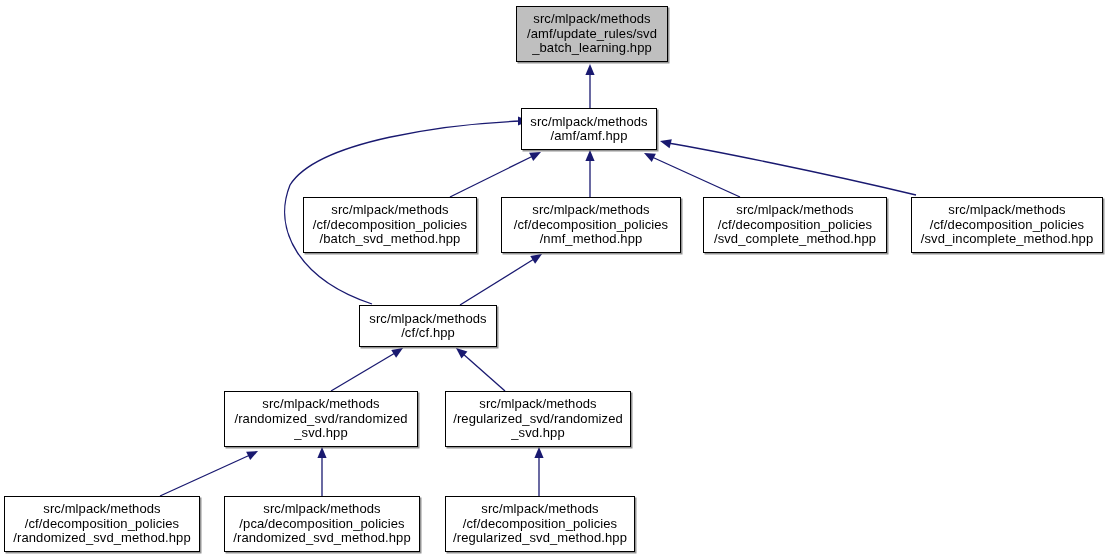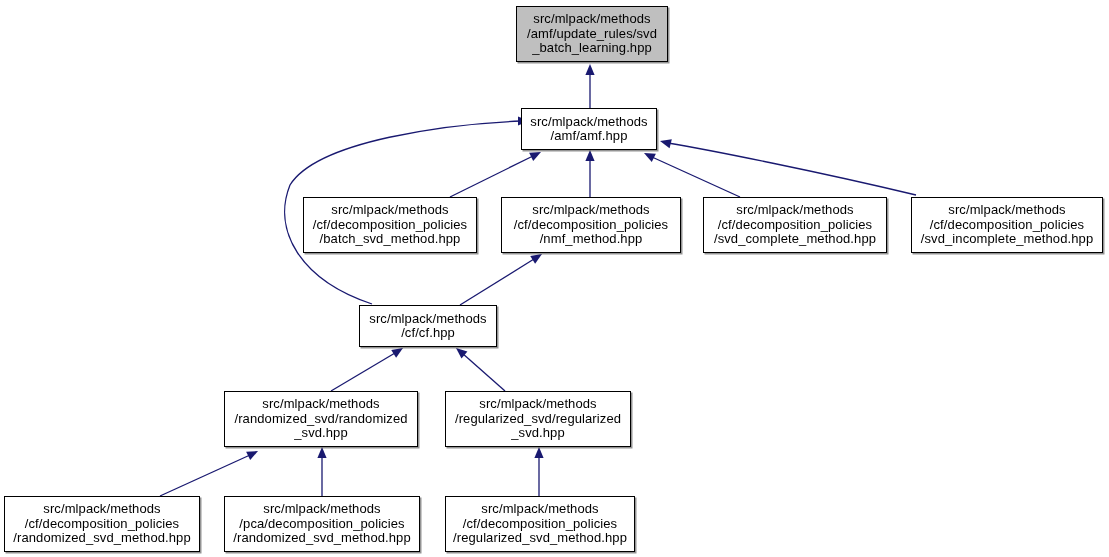--- a/index.html
+++ b/index.html
@@ -138,21 +138,21 @@
         <span class="line">src/mlpack/methods</span>
         <span class="line">/cf/cf.hpp</span>
       </div>
       <div class="node" style="left: 224px; top: 391px; width: 194px; height: 56px; background: rgb(255, 255, 255); border-color: rgb(0, 0, 0); color: rgb(0, 0, 0);">
         <span class="line">src/mlpack/methods</span>
         <span class="line">/randomized_svd/randomized</span>
         <span class="line">_svd.hpp</span>
       </div>
       <div class="node" style="left: 445px; top: 391px; width: 186px; height: 56px; background: rgb(255, 255, 255); border-color: rgb(0, 0, 0); color: rgb(0, 0, 0);">
         <span class="line">src/mlpack/methods</span>
-        <span class="line">/regularized_svd/regularized</span>
+        <span class="line">/regularized_svd/randomized</span>
         <span class="line">_svd.hpp</span>
       </div>
       <div class="node" style="left: 4px; top: 496px; width: 196px; height: 56px; background: rgb(255, 255, 255); border-color: rgb(0, 0, 0); color: rgb(0, 0, 0);">
         <span class="line">src/mlpack/methods</span>
         <span class="line">/cf/decomposition_policies</span>
         <span class="line">/randomized_svd_method.hpp</span>
       </div>
       <div class="node" style="left: 224px; top: 496px; width: 196px; height: 56px; background: rgb(255, 255, 255); border-color: rgb(0, 0, 0); color: rgb(0, 0, 0);">
         <span class="line">src/mlpack/methods</span>
         <span class="line">/pca/decomposition_policies</span>

